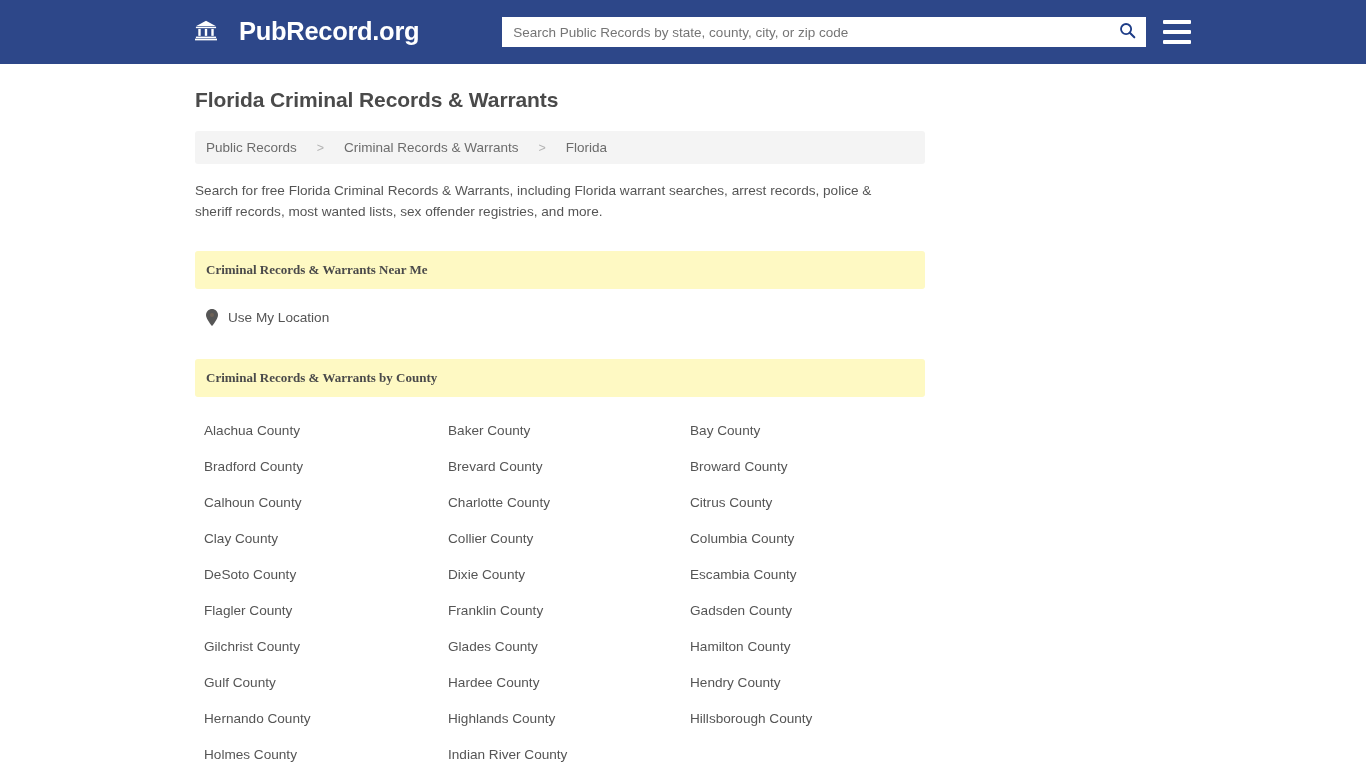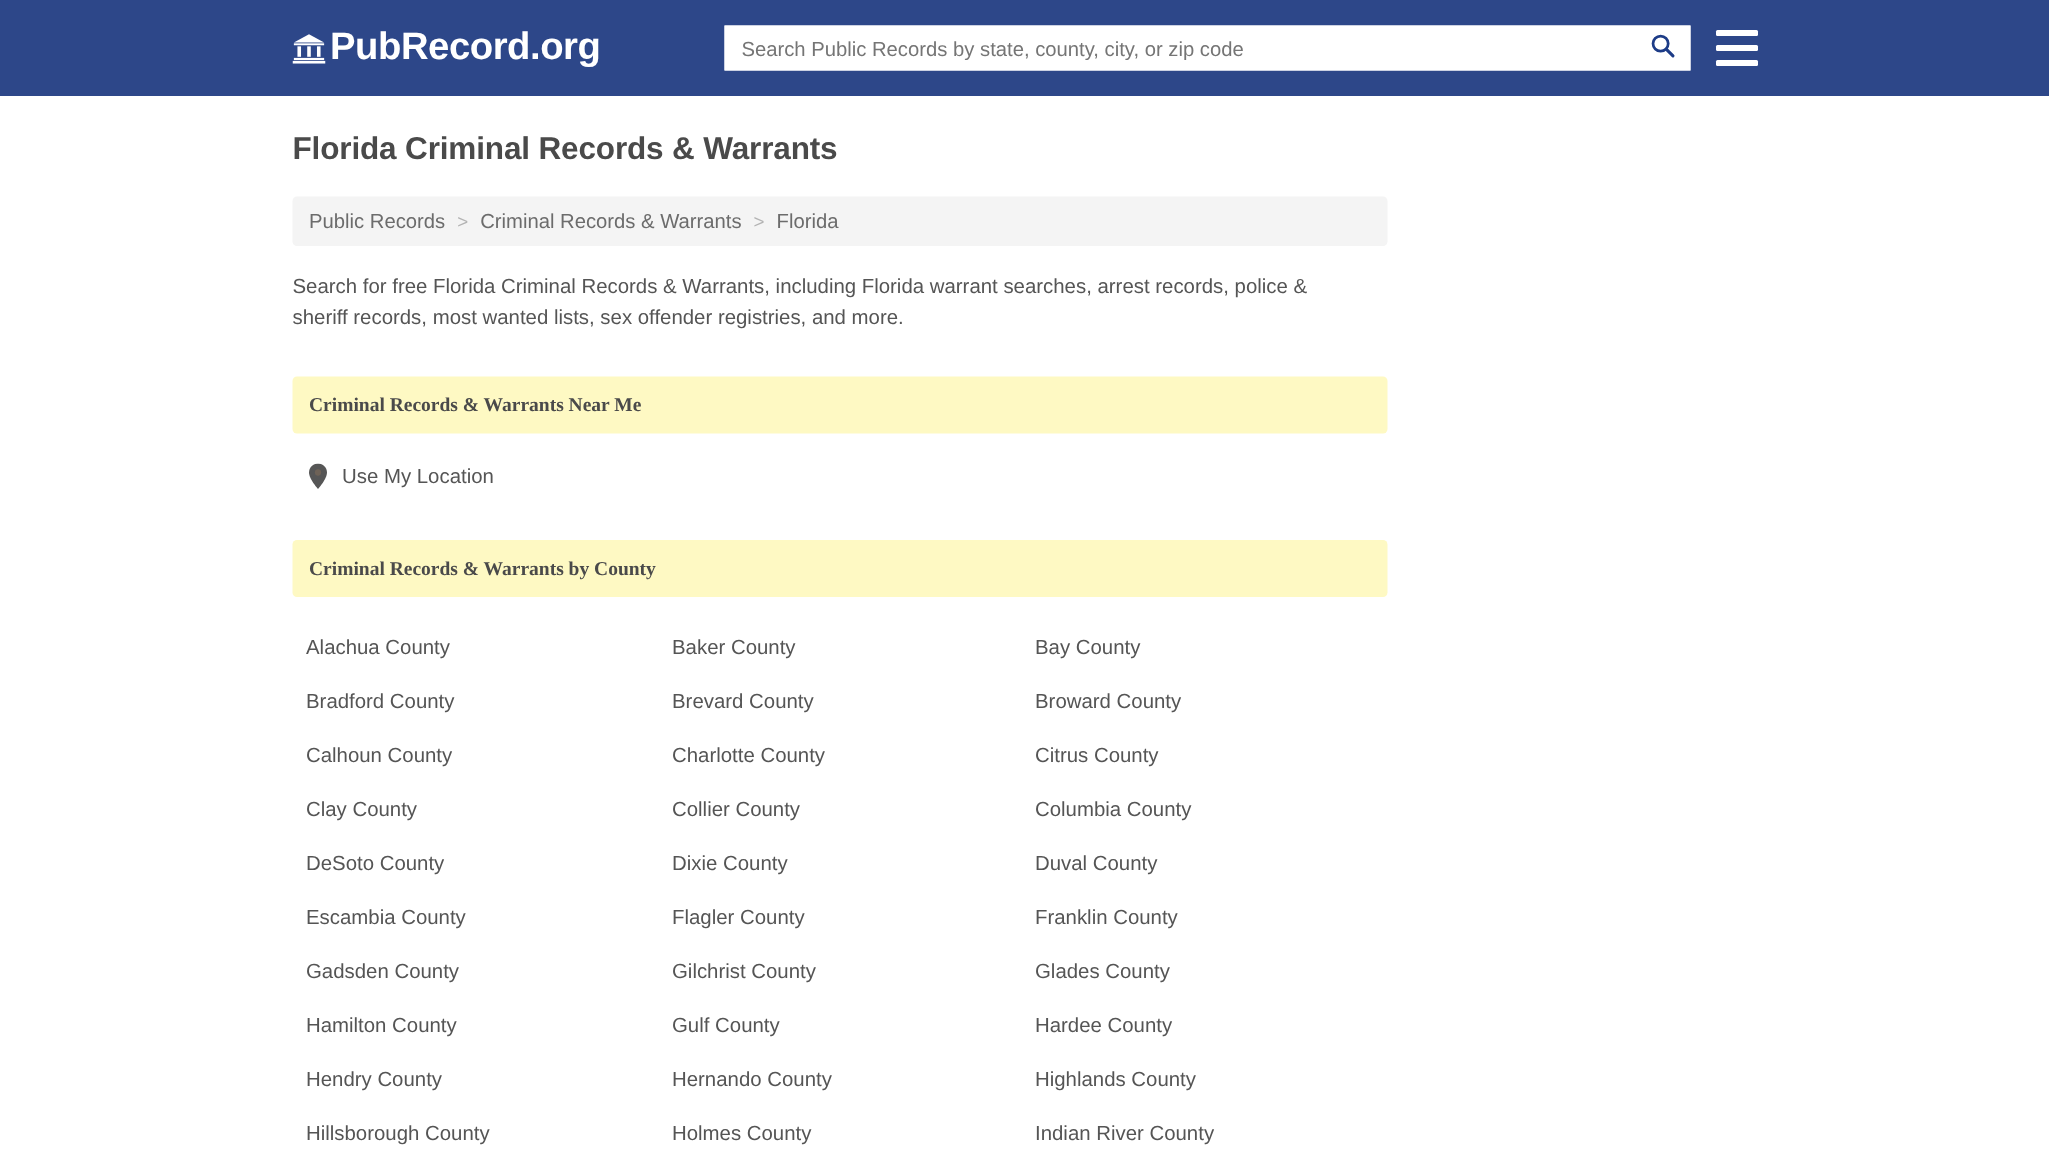--- a/index.html
+++ b/index.html
@@ -17,25 +17,25 @@
   
   .site-header {
     height: 64px;
     background: #2d4789;
     display: flex;
     align-items: center;
     width: 100%;
   }
   .brand {
     display: flex;
-    align-items: center;
+    align-items: flex-start;
     margin-left: 195px;
     text-decoration: none;
     color: #ffffff;
-    gap: 3px;
+    gap: 22px;
   }
   .brand-icon {
     width: 22px;
     height: 22px;
     display: block;
     flex: 0 0 auto;
   }
   .brand-text {
     font-size: 25.5px;
     font-weight: bold;
@@ -119,21 +119,21 @@
 
   .breadcrumb {
     background: #f4f4f4;
     border-radius: 3px;
     padding: 9px 11px;
     font-size: 13.5px;
     color: #6c6c6c;
     display: flex;
     align-items: center;
     flex-wrap: wrap;
-    gap: 0;
+    gap: 12px;
   }
   .breadcrumb a {
     color: #6c6c6c;
     text-decoration: none;
   }
   .breadcrumb .crumb-sep {
     color: #b3b3b3;
     margin: 0 8px;
     font-size: 12.5px;
   }
@@ -270,21 +270,20 @@
       <a class="county-link" href="#">Brevard County</a>
       <a class="county-link" href="#">Broward County</a>
       <a class="county-link" href="#">Calhoun County</a>
       <a class="county-link" href="#">Charlotte County</a>
       <a class="county-link" href="#">Citrus County</a>
       <a class="county-link" href="#">Clay County</a>
       <a class="county-link" href="#">Collier County</a>
       <a class="county-link" href="#">Columbia County</a>
       <a class="county-link" href="#">DeSoto County</a>
       <a class="county-link" href="#">Dixie County</a>
-      <a class="county-link" href="#">Duval County</a>
       <a class="county-link" href="#">Escambia County</a>
       <a class="county-link" href="#">Flagler County</a>
       <a class="county-link" href="#">Franklin County</a>
       <a class="county-link" href="#">Gadsden County</a>
       <a class="county-link" href="#">Gilchrist County</a>
       <a class="county-link" href="#">Glades County</a>
       <a class="county-link" href="#">Hamilton County</a>
       <a class="county-link" href="#">Gulf County</a>
       <a class="county-link" href="#">Hardee County</a>
       <a class="county-link" href="#">Hendry County</a>

